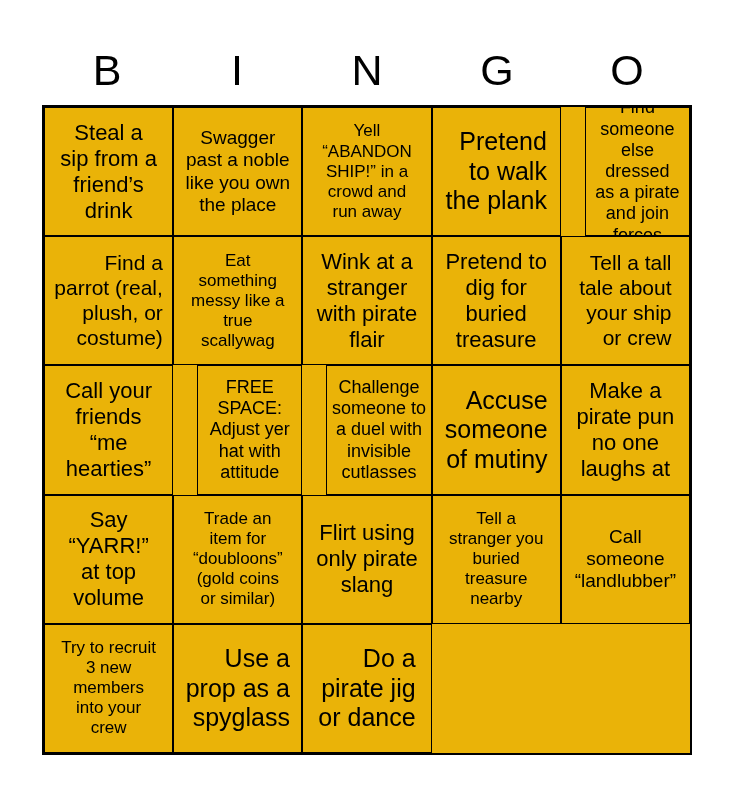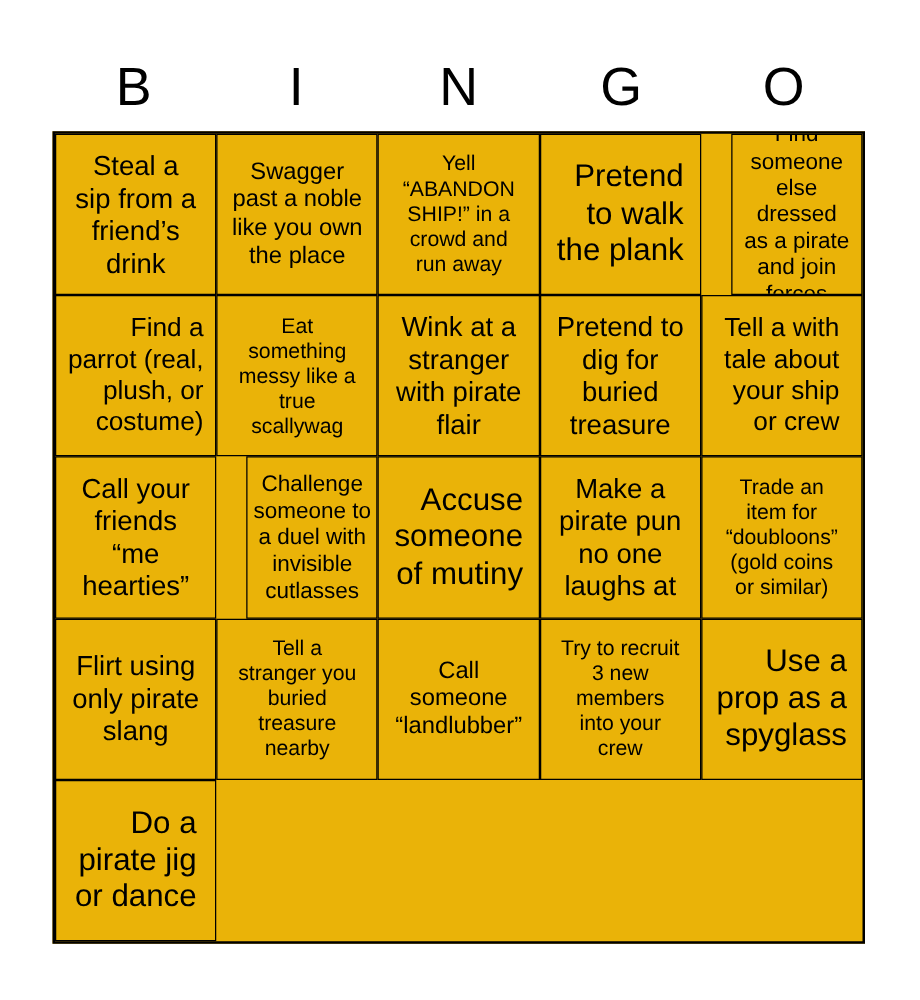--- a/index.html
+++ b/index.html
@@ -111,41 +111,50 @@
 scallywag</div>
     <div class="cell fs22">Wink at a
 stranger
 with pirate
 flair</div>
     <div class="cell fs22">Pretend to
 dig for
 buried
 treasure</div>
 
-    <div class="cell fs21">Tell a with
+    <div class="cell fs21">Tell a tall
 tale about
 your ship
 or crew</div>
     <div class="cell fs22">Call your
 friends
 “me
 hearties”</div>
+    <div class="cell fs18">FREE
+SPACE:
+Adjust yer
+hat with
+attitude</div>
     <div class="cell fs18">Challenge
 someone to
 a duel with
 invisible
 cutlasses</div>
     <div class="cell fs25">Accuse
 someone
 of mutiny</div>
 
     <div class="cell fs22">Make a
 pirate pun
 no one
 laughs at</div>
+    <div class="cell fs22">Say
+“YARR!”
+at top
+volume</div>
     <div class="cell fs17">Trade an
 item for
 “doubloons”
 (gold coins
 or similar)</div>
     <div class="cell fs22">Flirt using
 only pirate
 slang</div>
 
     <div class="cell fs17">Tell a

